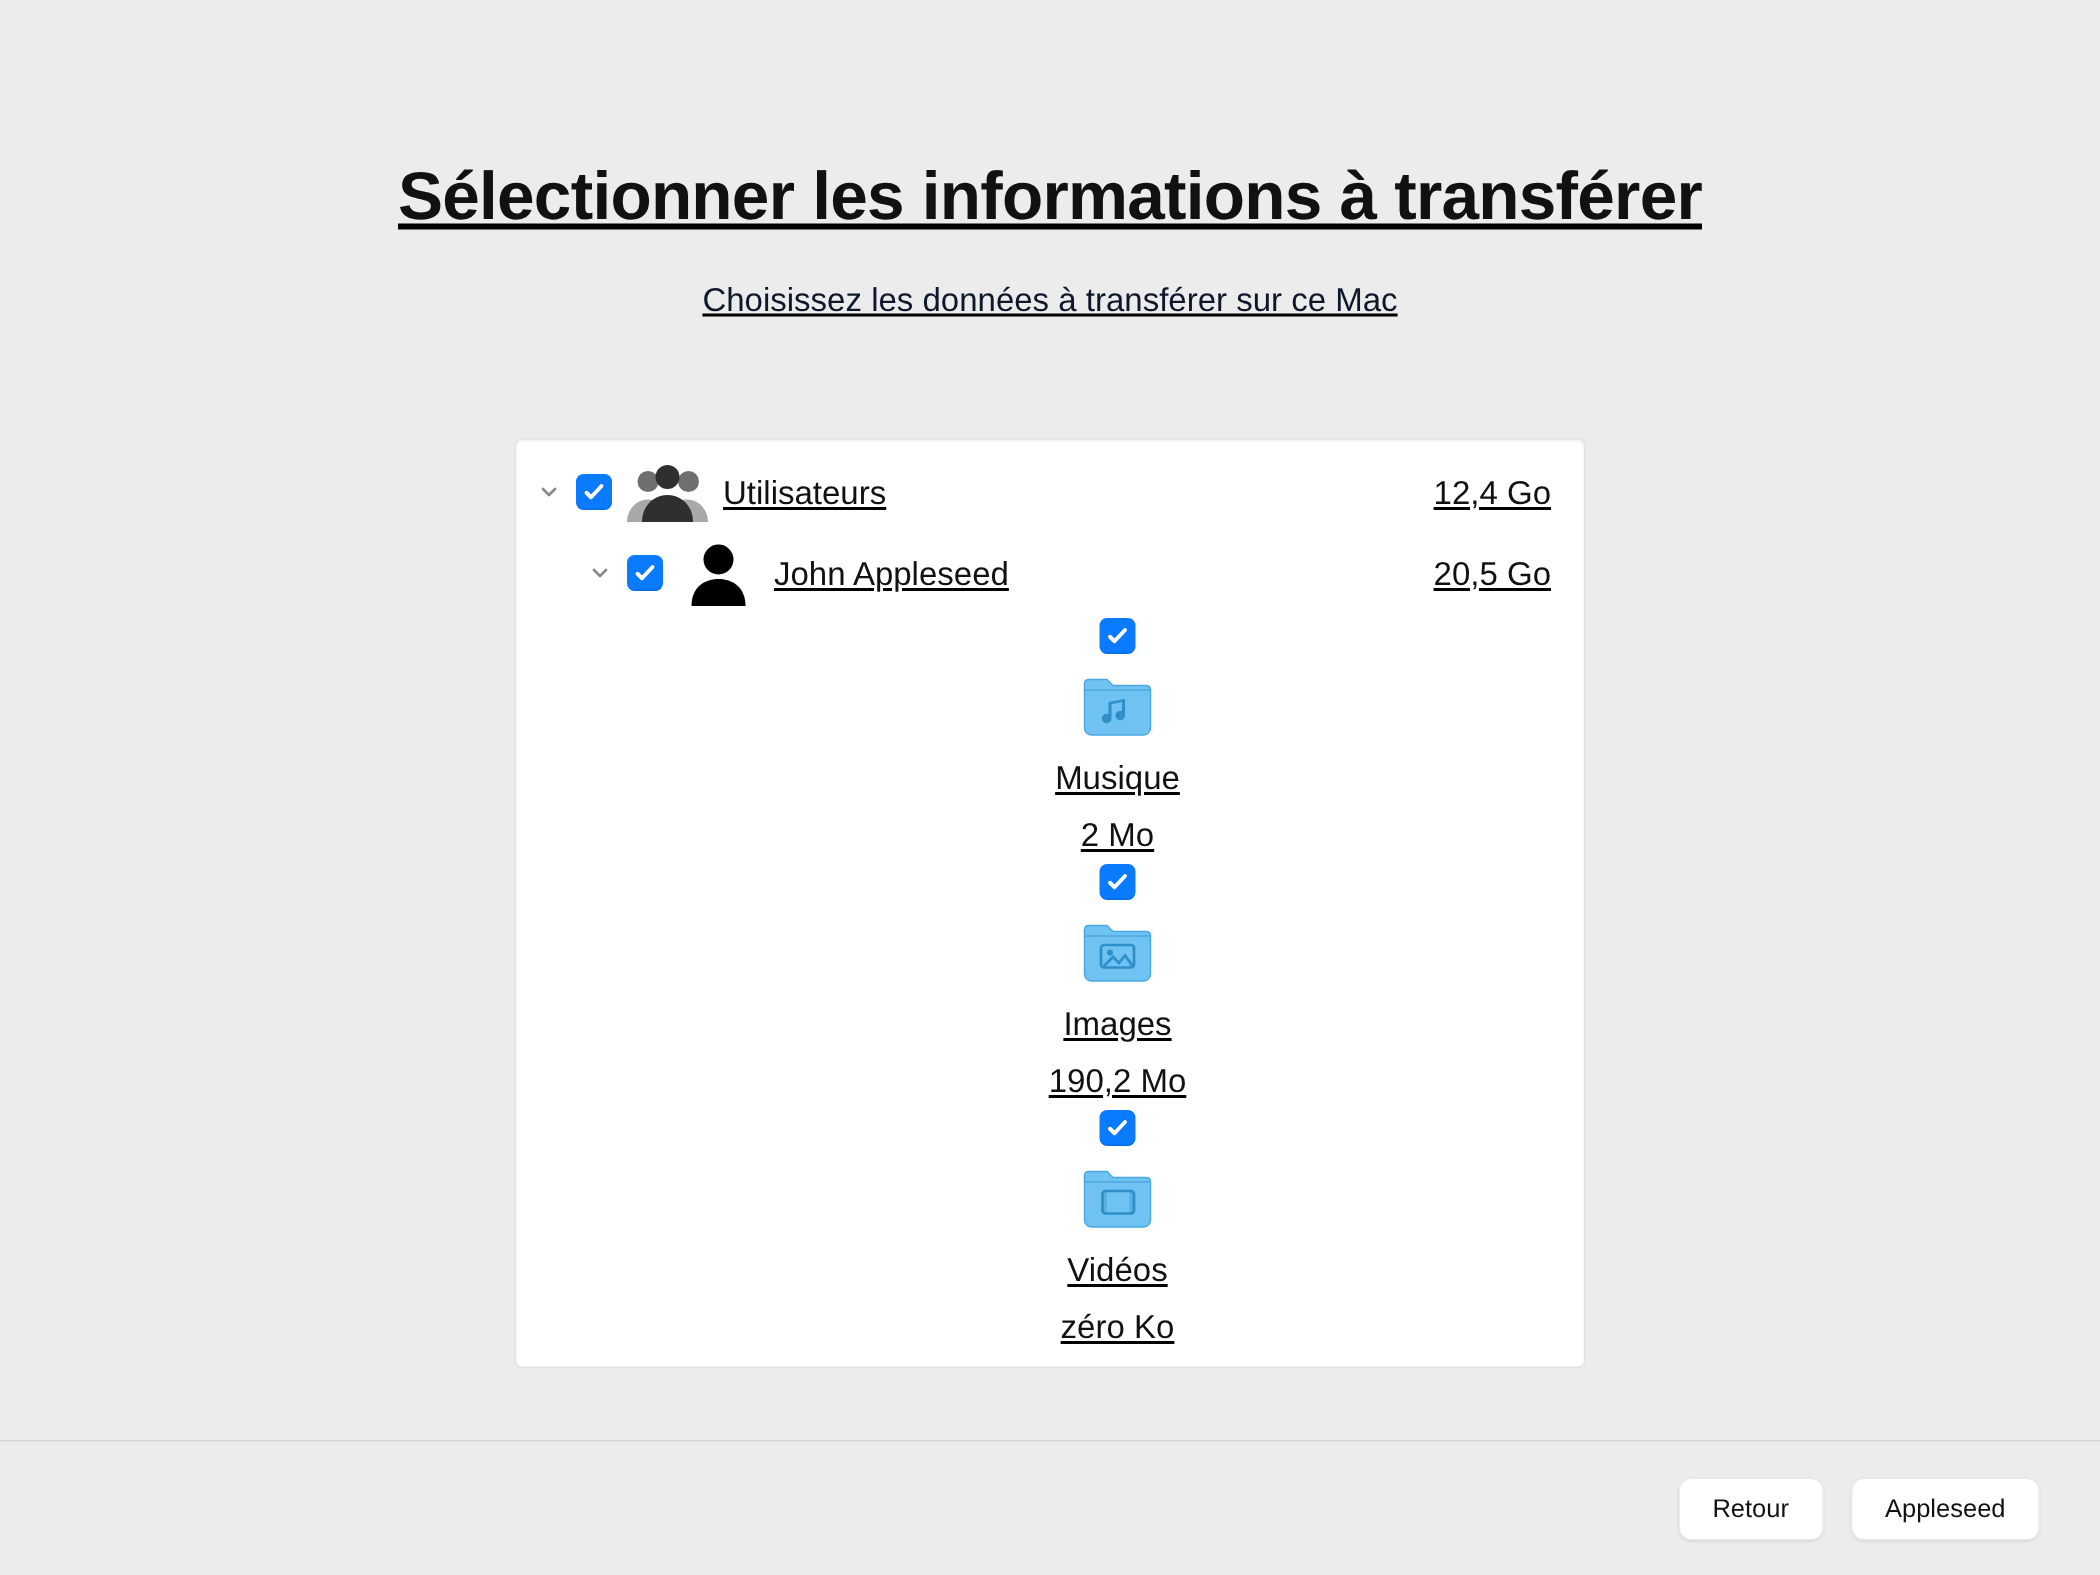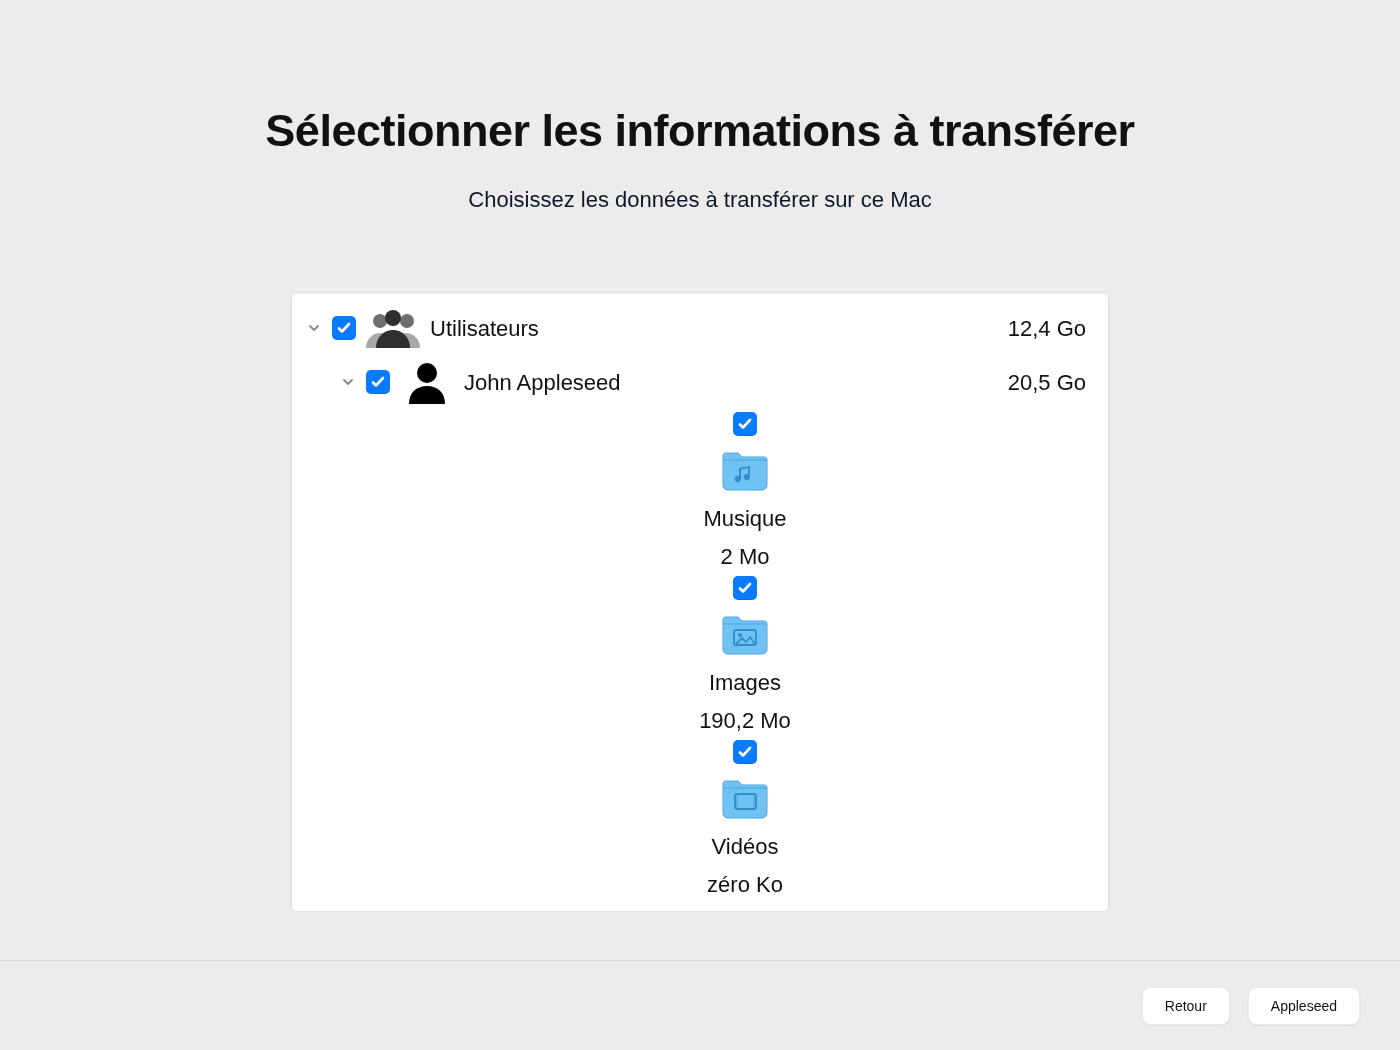--- a/index.html
+++ b/index.html
@@ -1,32 +1,32 @@
 <!DOCTYPE html>
 <html><head>
 <meta charset="utf-8">
 <style>
   * { box-sizing: border-box; margin: 0; padding: 0; }
   html, body { width: 1400px; height: 1050px; font-family: -apple-system, "Helvetica Neue", Arial, sans-serif; background: #ececec; }
   .window {
     width: 1400px; height: 1050px; background: #ececec; position: relative;
-    display: flex; flex-direction: column; align-items: center;
+    display: flex; flex-direction: column; align-items: center; text-decoration: underline;
   }
   .title {
     margin-top: 105px;
     font-size: 45px; font-weight: 700; letter-spacing: -0.5px; color: #111;
     text-align: center;
   }
   .subtitle {
     margin-top: 30px;
     font-size: 22px; color: #0f172a; text-align: center;
   }
   .list {
     margin-top: 80px;
-    width: 816px;
+    width: 712px;
     background: #fff;
     border-radius: 4px;
     padding: 8px 22px 10px 8px;
     box-shadow: 0 1px 2px rgba(0,0,0,0.07) inset, 0 0 0 1px rgba(0,0,0,0.04);
   }
   .row {
     display: flex; align-items: center; gap: 10px;
     padding: 3px 0;
   }
   .indent-0 { padding-left: 6px; }
@@ -52,21 +52,21 @@
   .footer {
     position:absolute; left:0; right:0; bottom:0; height:90px;
     border-top: 1px solid #d6d6d6;
     display:flex; justify-content:flex-end; align-items:center;
     padding-right: 40px; gap: 18px;
     background: #ececec;
   }
   .btn {
     background: #fff; border: 1px solid rgba(0,0,0,0.08);
     border-radius: 9px;
-    padding: 10px 22px; font-size: 14px; color:#111;
+    padding: 10px 22px; font-size: 17px; color:#111;
     box-shadow: 0 1px 2px rgba(0,0,0,0.08);
     cursor:pointer;
   }
   svg { display:block; }
 </style>
 </head>
 <body>
 
 <div class="window">
   <h1 class="title">Sélectionner les informations à transférer</h1>

